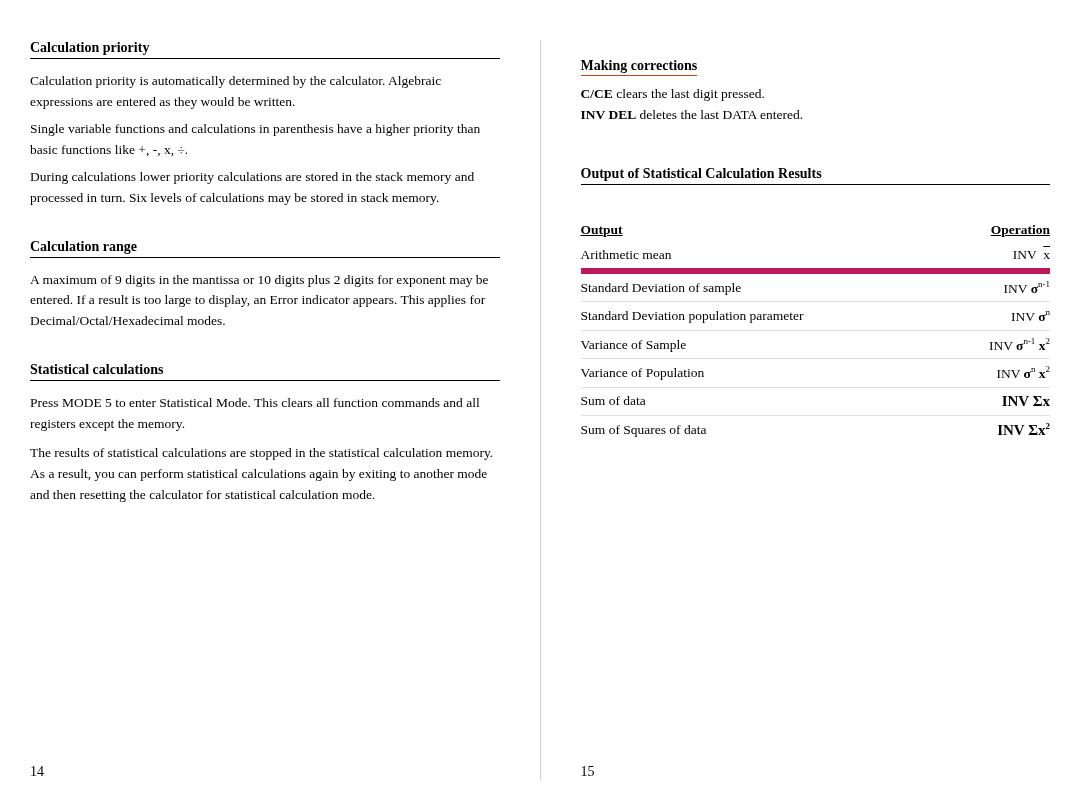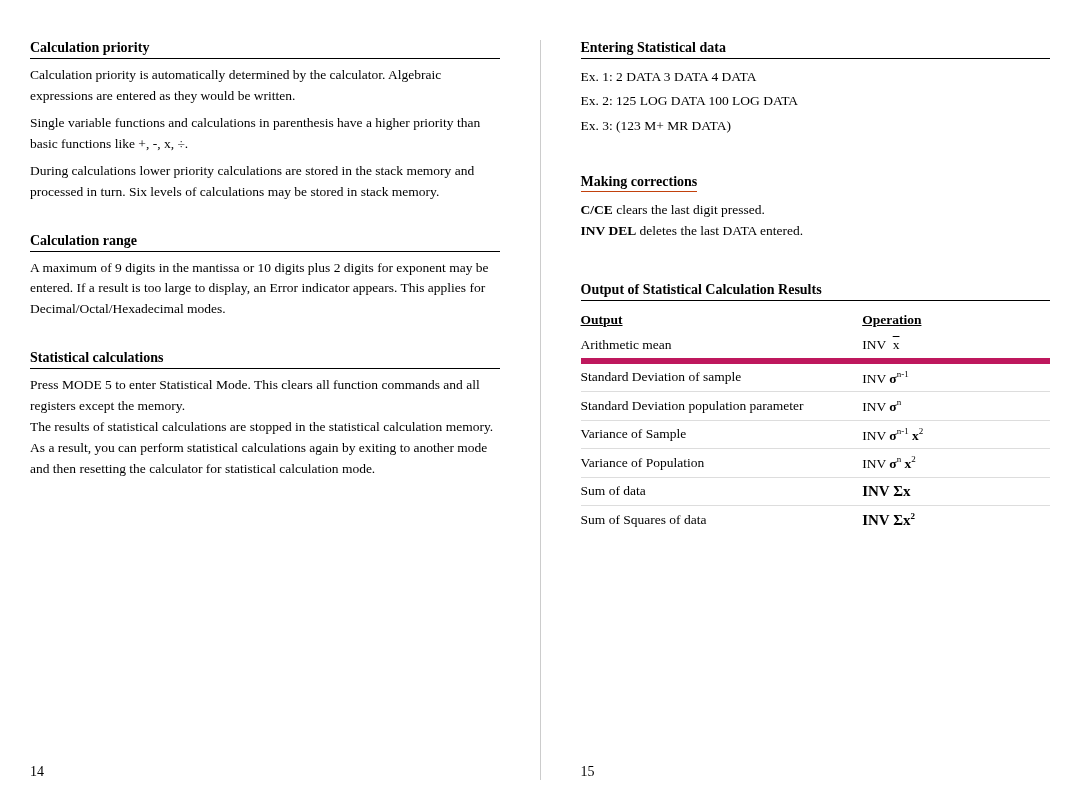--- a/index.html
+++ b/index.html
@@ -45,54 +45,54 @@
 
     .section {
       margin-bottom: 18px;
     }
 
     .section-title-line {
       font-weight: bold;
       font-size: 14px;
       border-bottom: 1px solid #000;
       padding-bottom: 2px;
-      margin-bottom: 6px;
+      margin-bottom: 12px;
       display: inline-block;
       width: 100%;
     }
 
     .body-text {
       font-size: 13.5px;
       line-height: 1.55;
     }
 
     .page-number {
       margin-top: auto;
       font-size: 14px;
     }
 
     .stats-table {
       width: 100%;
       border-collapse: collapse;
-      margin-top: 0;
+      margin-top: 20px;
     }
 
     .stats-table td {
       padding: 5px 0;
       font-size: 13.5px;
       vertical-align: middle;
     }
 
     .stats-table .col-output {
       width: 60%;
     }
 
     .stats-table .col-operation {
       width: 40%;
-      text-align: left;
+      text-align: right;
     }
 
     .stats-table-header td {
       font-weight: bold;
       text-decoration: underline;
       border-bottom: none;
       padding-bottom: 4px;
     }
 
     .operation-text {
@@ -128,36 +128,28 @@
     </div>
 
     <div class="section" style="margin-top:12px">
       <div class="section-title-line">Calculation range</div>
       <p class="body-text">A maximum of 9 digits in the mantissa or 10 digits plus 2 digits for exponent may be entered. If a result is too large to display, an Error indicator appears. This applies for Decimal/Octal/Hexadecimal modes.</p>
     </div>
 
     <div class="section" style="margin-top:12px">
       <div class="section-title-line">Statistical calculations</div>
       <p class="body-text">Press MODE 5 to enter Statistical Mode. This clears all function commands and all registers except the memory.</p>
-      <p class="body-text" style="">The results of statistical calculations are stopped in the statistical calculation memory. As a result, you can perform statistical calculations again by exiting to another mode and then resetting the calculator for statistical calculation mode.</p>
+      <p class="body-text" style="margin-top:8px">The results of statistical calculations are stopped in the statistical calculation memory. As a result, you can perform statistical calculations again by exiting to another mode and then resetting the calculator for statistical calculation mode.</p>
     </div>
 
     <div class="page-number">14</div>
   </div>
 
   <div class="right-page">
 
-    <div class="section">
-      <div class="section-title-line">Entering Statistical data</div>
-      <div class="examples-block">
-        <div>Ex. 1: 2 DATA          3 DATA              4 DATA</div>
-        <div>Ex. 2: 125 LOG DATA          100 LOG DATA</div>
-        <div>Ex. 3: (123  M+  MR  DATA)</div>
-      </div>
-    </div>
 
     <div class="section" style="margin-top:18px">
       <div style="font-weight:bold; font-size:14px; border-bottom: 1px solid #c2410c; padding-bottom:1px; margin-bottom:8px; display:inline-block; width:fit-content">Making corrections</div>
       <p class="body-text">
         <span class="bold">C/CE</span> <span>clears the last digit pressed.</span>
       </p>
       <p class="body-text">
         <span class="bold">INV DEL</span> <span>deletes the last DATA entered.</span>
       </p>
     </div>

